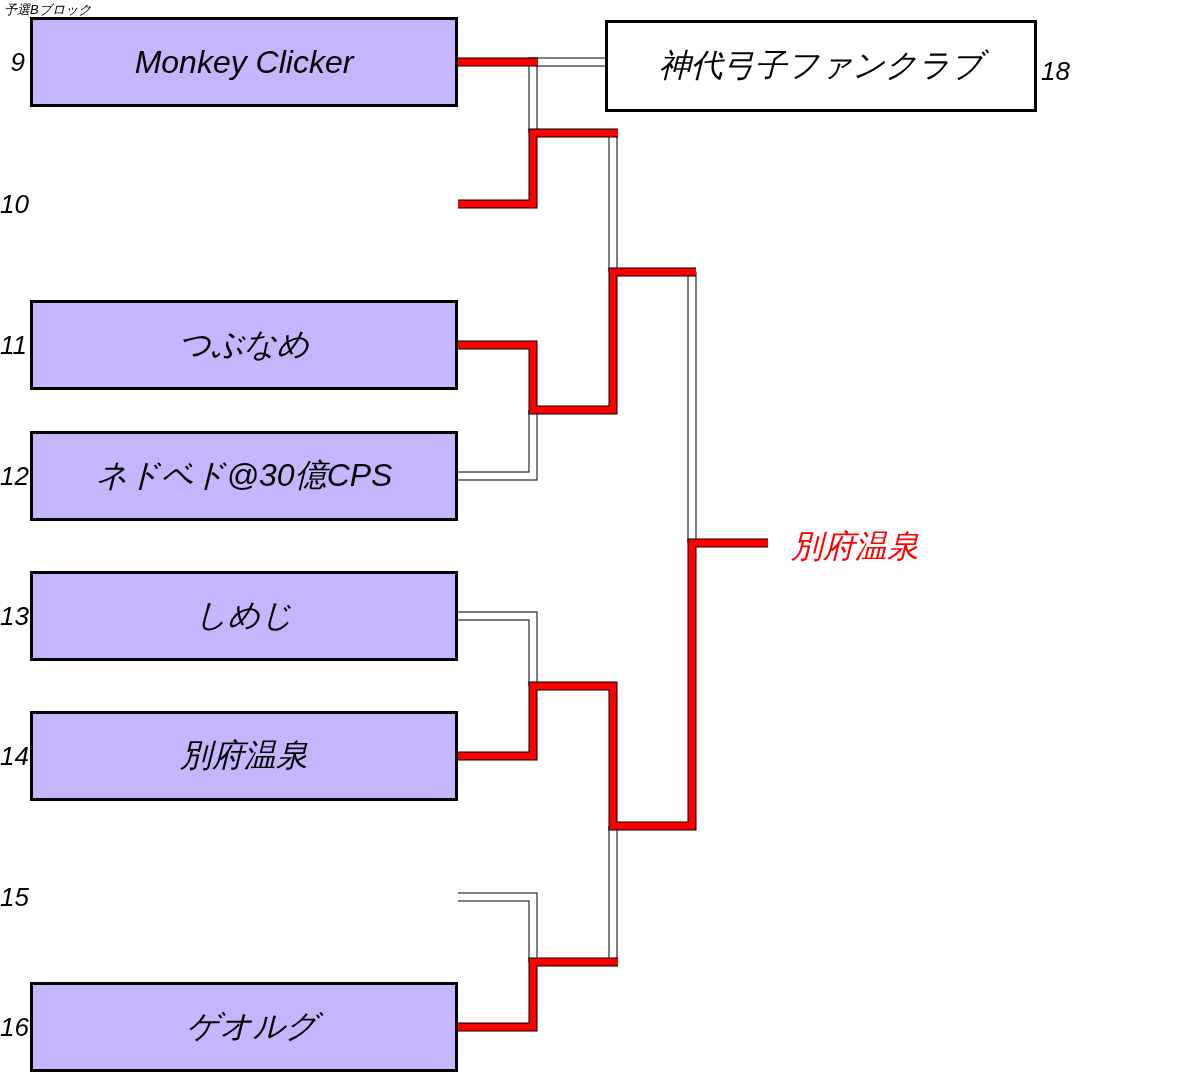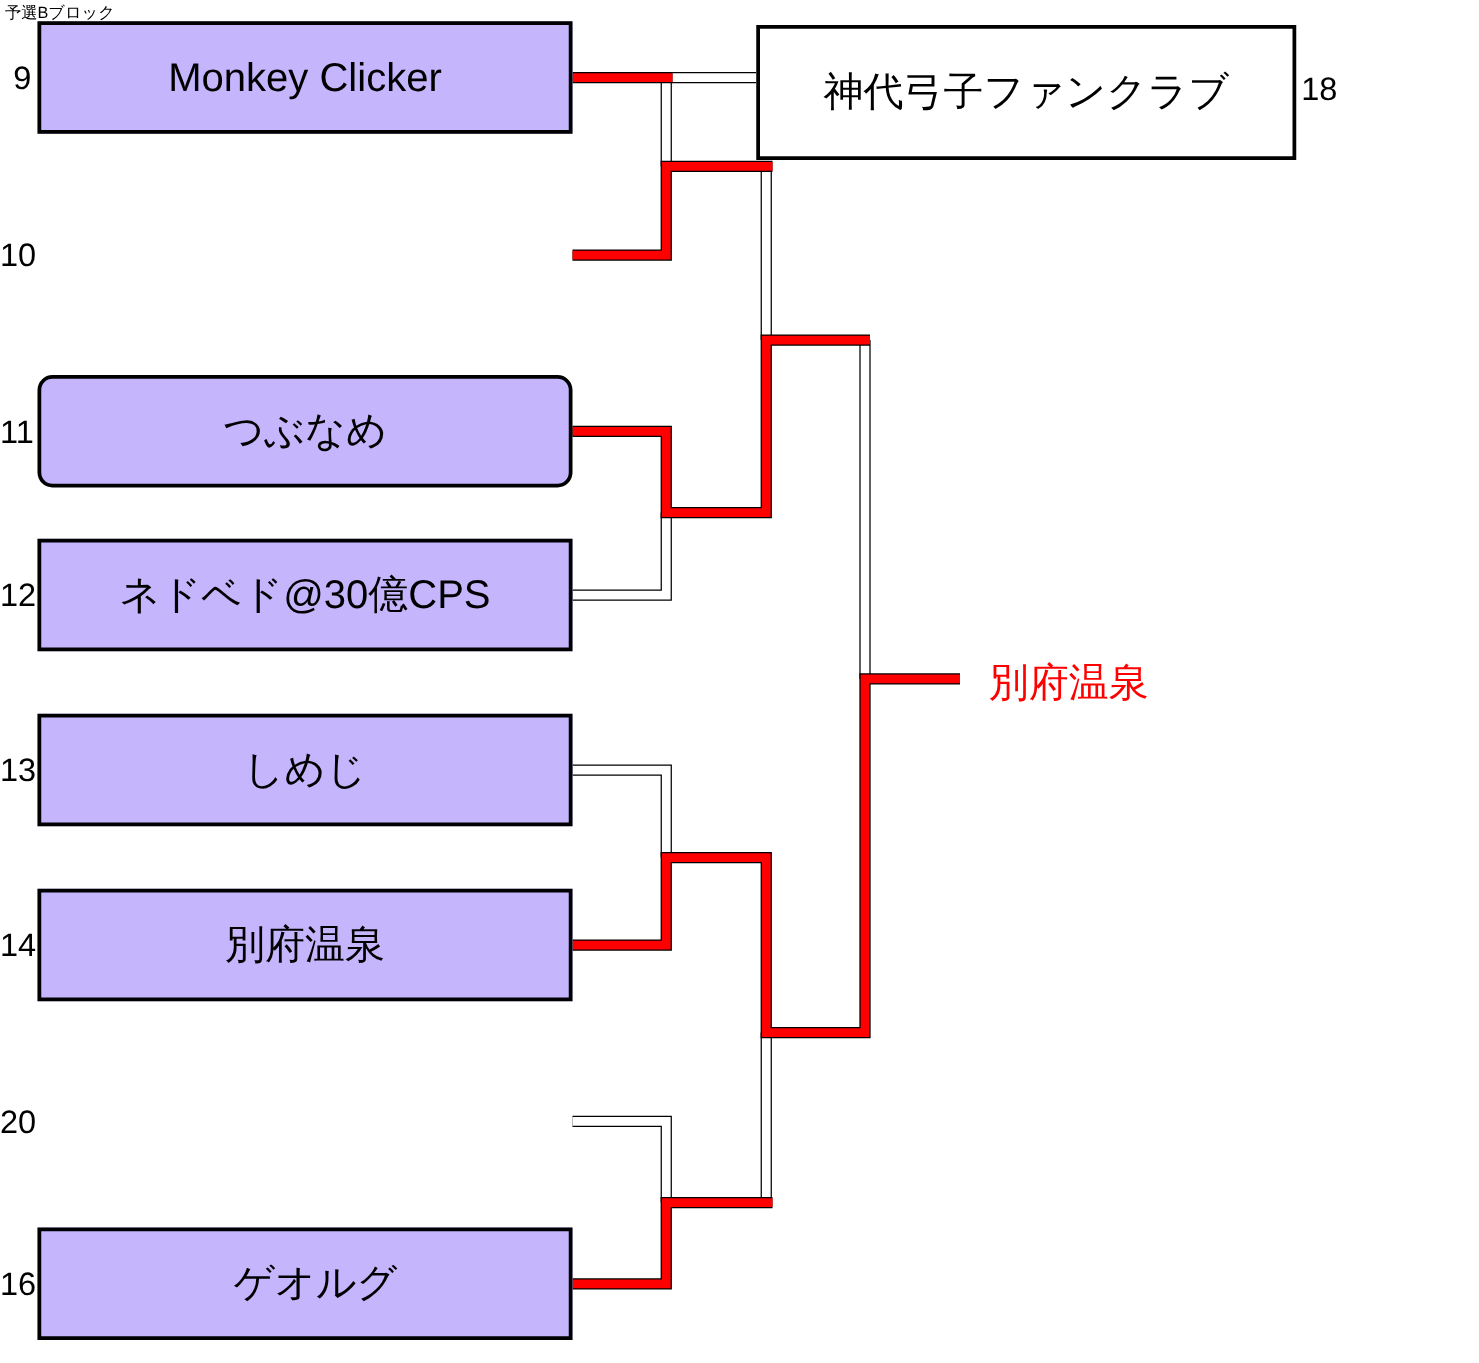--- a/index.html
+++ b/index.html
@@ -8,20 +8,21 @@
     background: #ffffff;
   }
   #canvas {
     position: relative;
     width: 1183px;
     height: 1090px;
     background: #ffffff;
     overflow: hidden;
     font-family: "Liberation Sans", "DejaVu Sans", sans-serif;
     color: #000000;
+    font-style: italic;
   }
   #bracket-svg {
     position: absolute;
     left: 0;
     top: 0;
     z-index: 1;
   }
   #bracket-svg path {
     fill: none;
     stroke-linecap: butt;
@@ -44,21 +45,21 @@
     align-items: center;
     justify-content: center;
     font-size: 32px;
     white-space: nowrap;
   }
   .qualifier-box {
     position: absolute;
     left: 605px;
     top: 20px;
     width: 432px;
-    height: 108px;
+    height: 92px;
     box-sizing: border-box;
     border: 3px solid #000000;
     background: #ffffff;
     z-index: 2;
     display: flex;
     align-items: center;
     justify-content: center;
     font-size: 32px;
     white-space: nowrap;
   }
@@ -91,21 +92,21 @@
     top: 530px;
     font-size: 32px;
     line-height: 1;
     color: var(--winner-color, #ff0000);
     z-index: 2;
     white-space: nowrap;
   }
   
   .pos-9  { top: 17px; }
   .pos-10 { top: 159px; }
-  .pos-11 { top: 300px; border-radius: 12px; }
+  .pos-11 { top: 300px; }
   .pos-12 { top: 431px; }
   .pos-13 { top: 571px; }
   .pos-14 { top: 711px; }
   .pos-15 { top: 852px; }
   .pos-16 { top: 982px; padding-left: 17px; }
   .num-9  { top: 46px; }
   .num-10 { top: 188px; }
   .num-11 { top: 329px; }
   .num-12 { top: 460px; }
   .num-13 { top: 600px; text-align: right; }
@@ -163,21 +164,21 @@
   </svg>
 
   <div id="block-title">予選Bブロック</div>
 
   <div class="seed-num num-9">9</div>
   <div class="seed-num num-10">10</div>
   <div class="seed-num num-11">11</div>
   <div class="seed-num num-12">12</div>
   <div class="seed-num num-13">13</div>
   <div class="seed-num num-14">14</div>
-  <div class="seed-num num-15">20</div>
+  <div class="seed-num num-15">15</div>
   <div class="seed-num num-16">16</div>
 
   <div class="entrant-box pos-9">
     <span>Monkey Clicker</span>
   </div>
   <div class="entrant-box pos-11">
     <span>つぶなめ</span>
   </div>
   <div class="entrant-box pos-12">
     <span>ネドベド@30億CPS</span>

